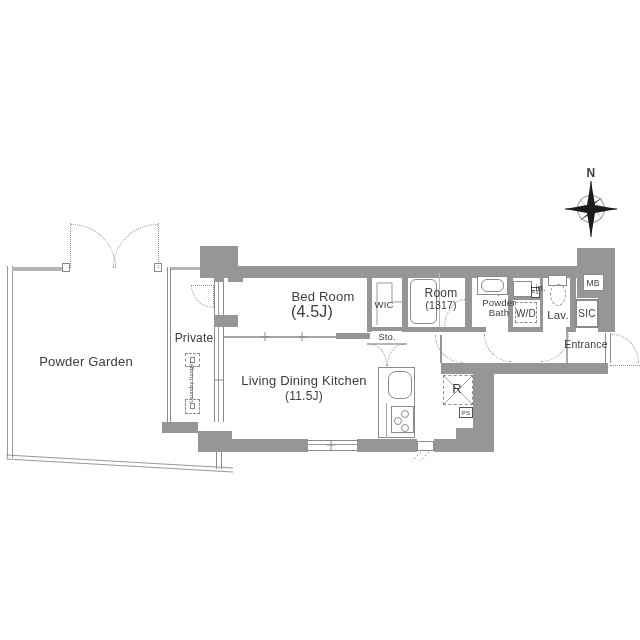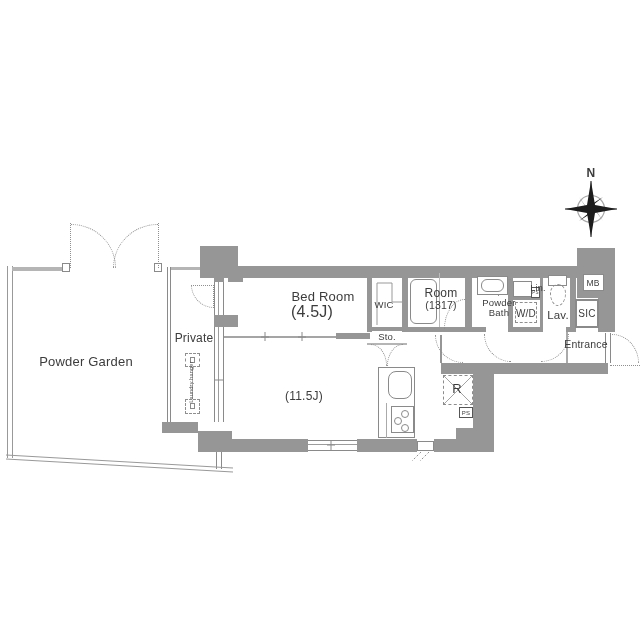--- a/index.html
+++ b/index.html
@@ -143,20 +143,21 @@
       <line x1="591" y1="181" x2="591" y2="237" stroke="#1c1c1c" stroke-width="1"></line>
       <line x1="565" y1="209" x2="617" y2="209" stroke="#1c1c1c" stroke-width="1"></line>
     </g>
   </svg>
 
   <div class="lb" style="left:591px;top:173px;font-size:12px;font-weight:700;">N</div>
   <div class="lb" style="left:86px;top:362px;font-size:13px;">Powder Garden</div>
   <div class="lb" style="left:194px;top:338px;font-size:12px;">Private</div>
   <div class="lb" style="left:303px;top:297px;font-size:13px;margin-left:20px;">Bed Room</div>
   <div class="lb" style="left:312px;top:312px;font-size:16px;text-align:right;">(4.5J)</div>
+  <div class="lb" style="left:304px;top:381px;font-size:13px;">Living Dining Kitchen</div>
   <div class="lb" style="left:304px;top:396px;font-size:12px;">(11.5J)</div>
   <div class="lb" style="left:384px;top:305px;font-size:9.5px;">WIC</div>
   <div class="lb" style="left:387px;top:337px;font-size:9.5px;">Sto.</div>
   <div class="lb" style="left:441px;top:293px;font-size:12px;">Room</div>
   <div class="lb" style="left:441px;top:306px;font-size:10.5px;">(1317)</div>
   <div class="lb" style="left:499px;top:303px;font-size:9.5px;">Powder</div>
   <div class="lb" style="left:499px;top:313px;font-size:9.5px;">Bath</div>
   <div class="lb" style="left:522px;top:289px;font-size:9px;padding-left:32px;">Lin.</div>
   <div class="lb" style="left:535.5px;top:292.5px;font-size:4.5px;">PS</div>
   <div class="lb" style="left:526px;top:314px;font-size:10px;">W/D</div>

